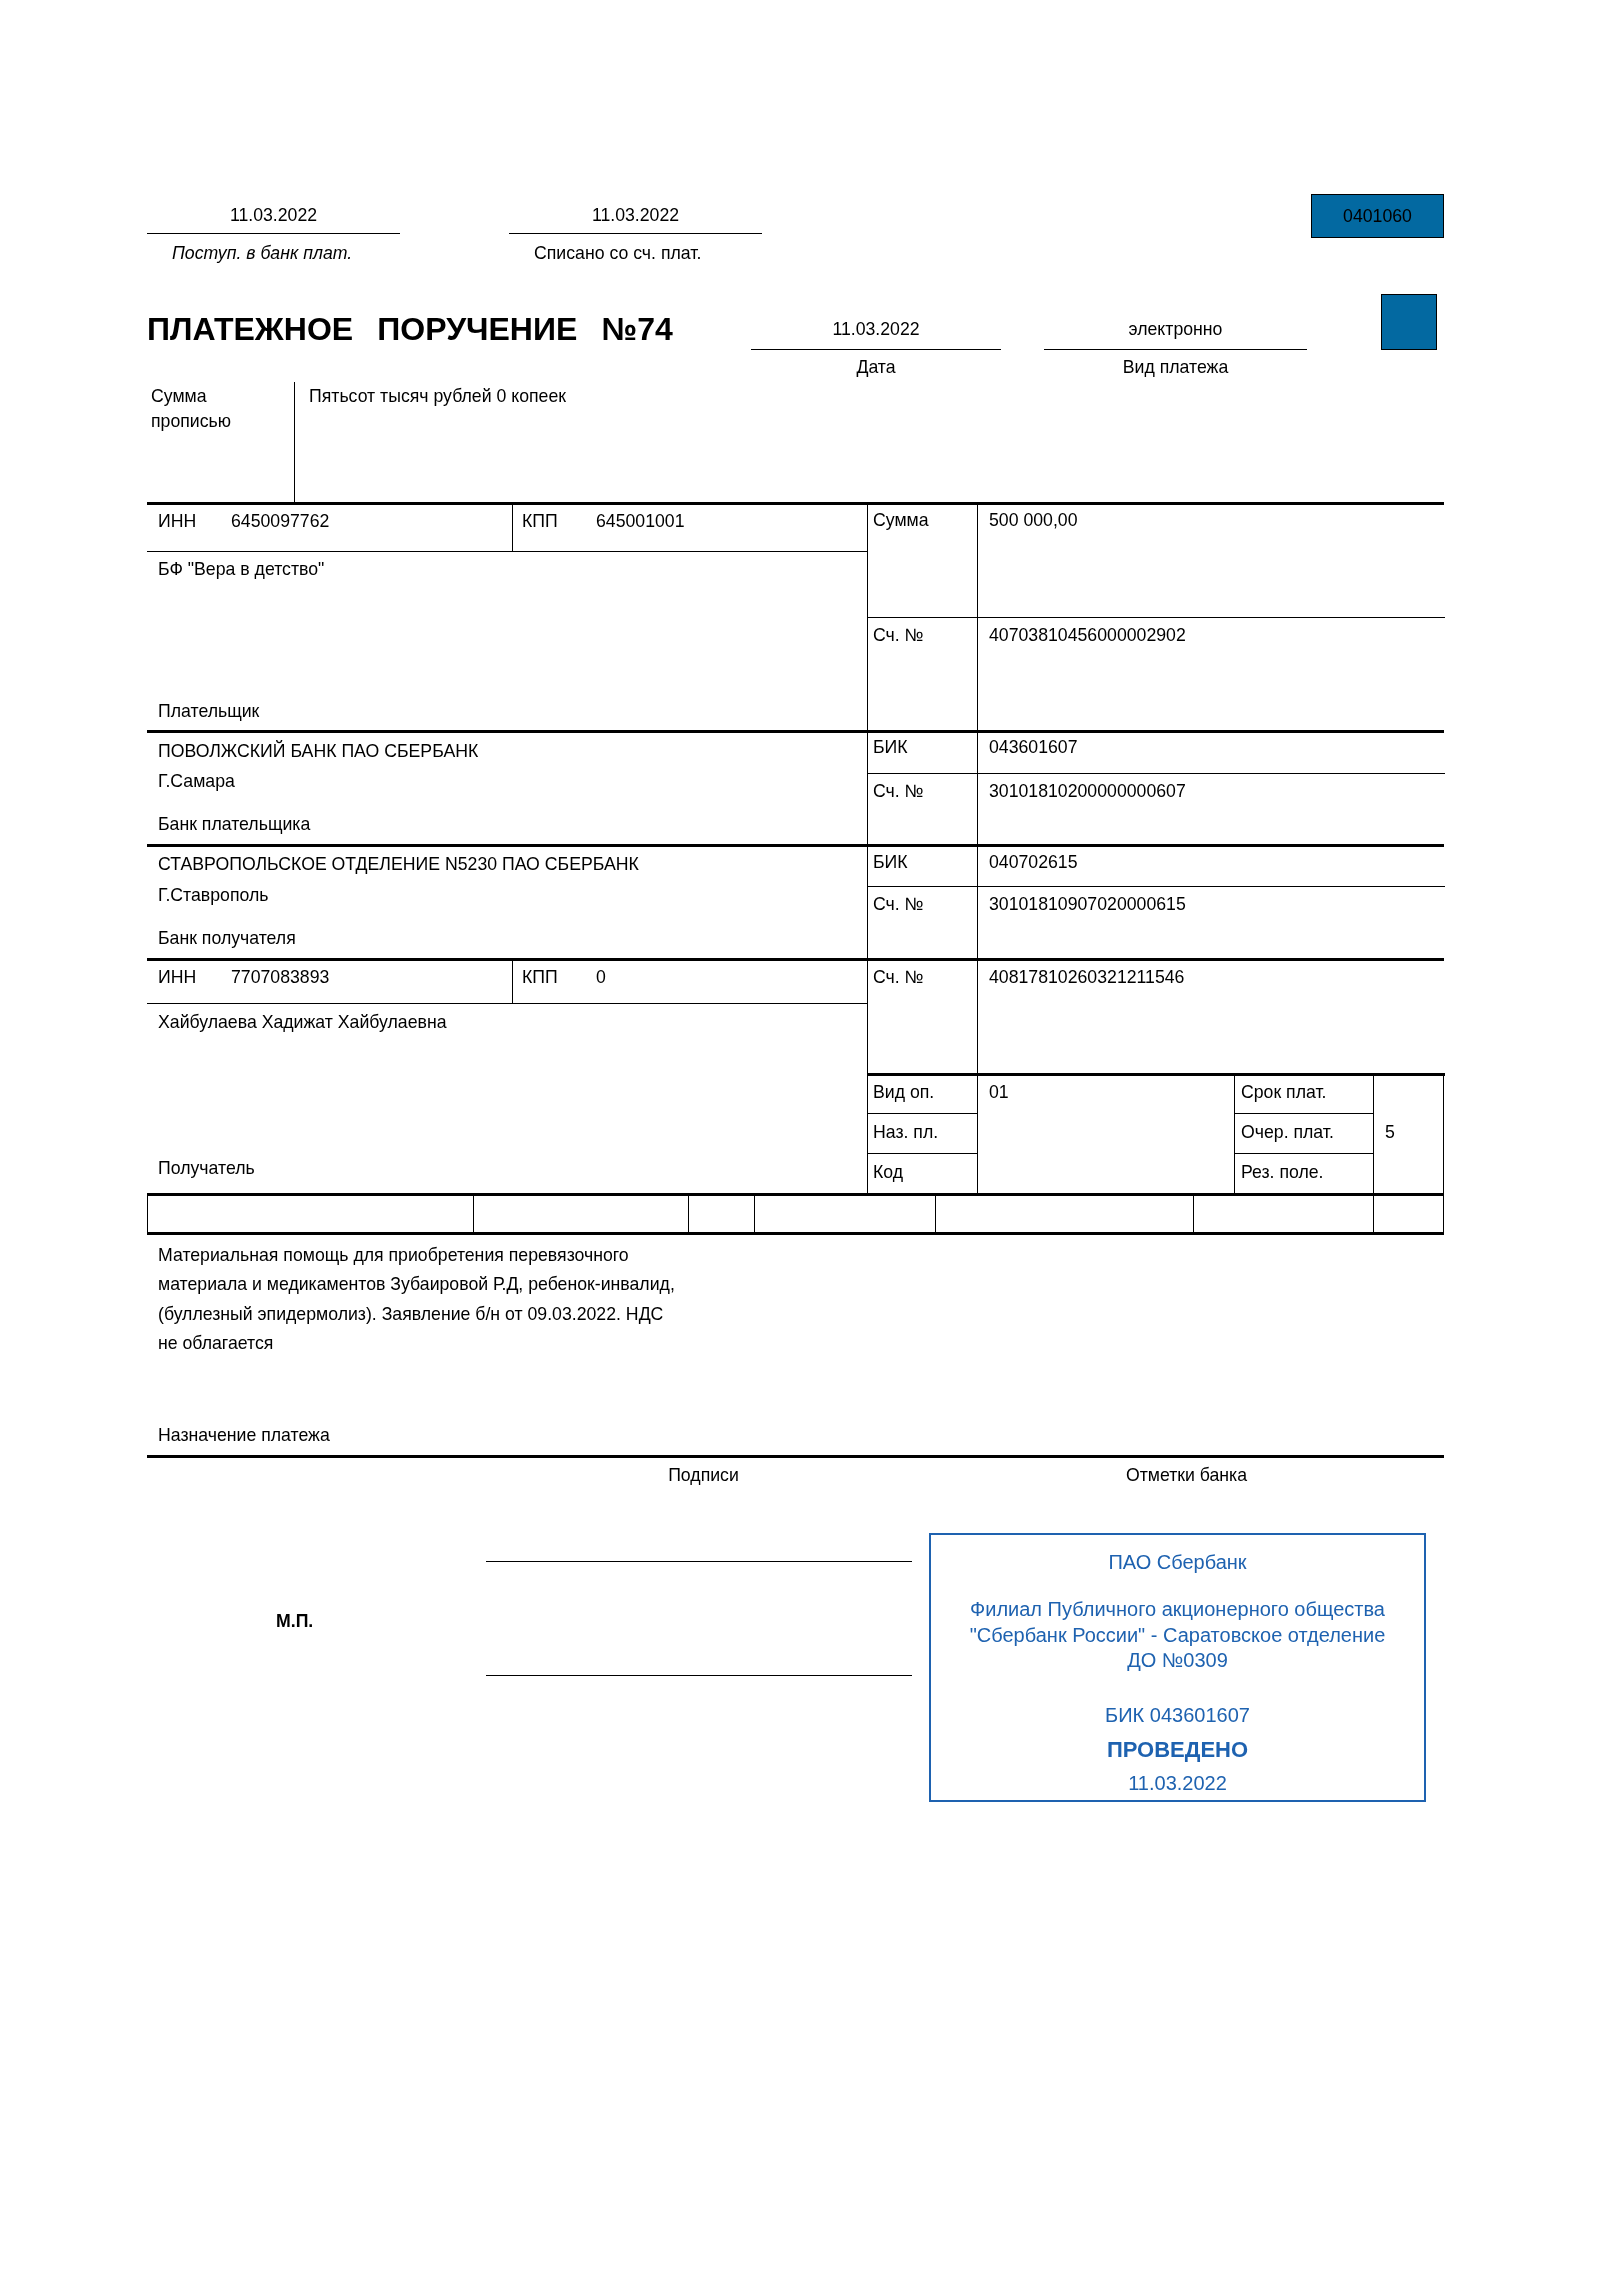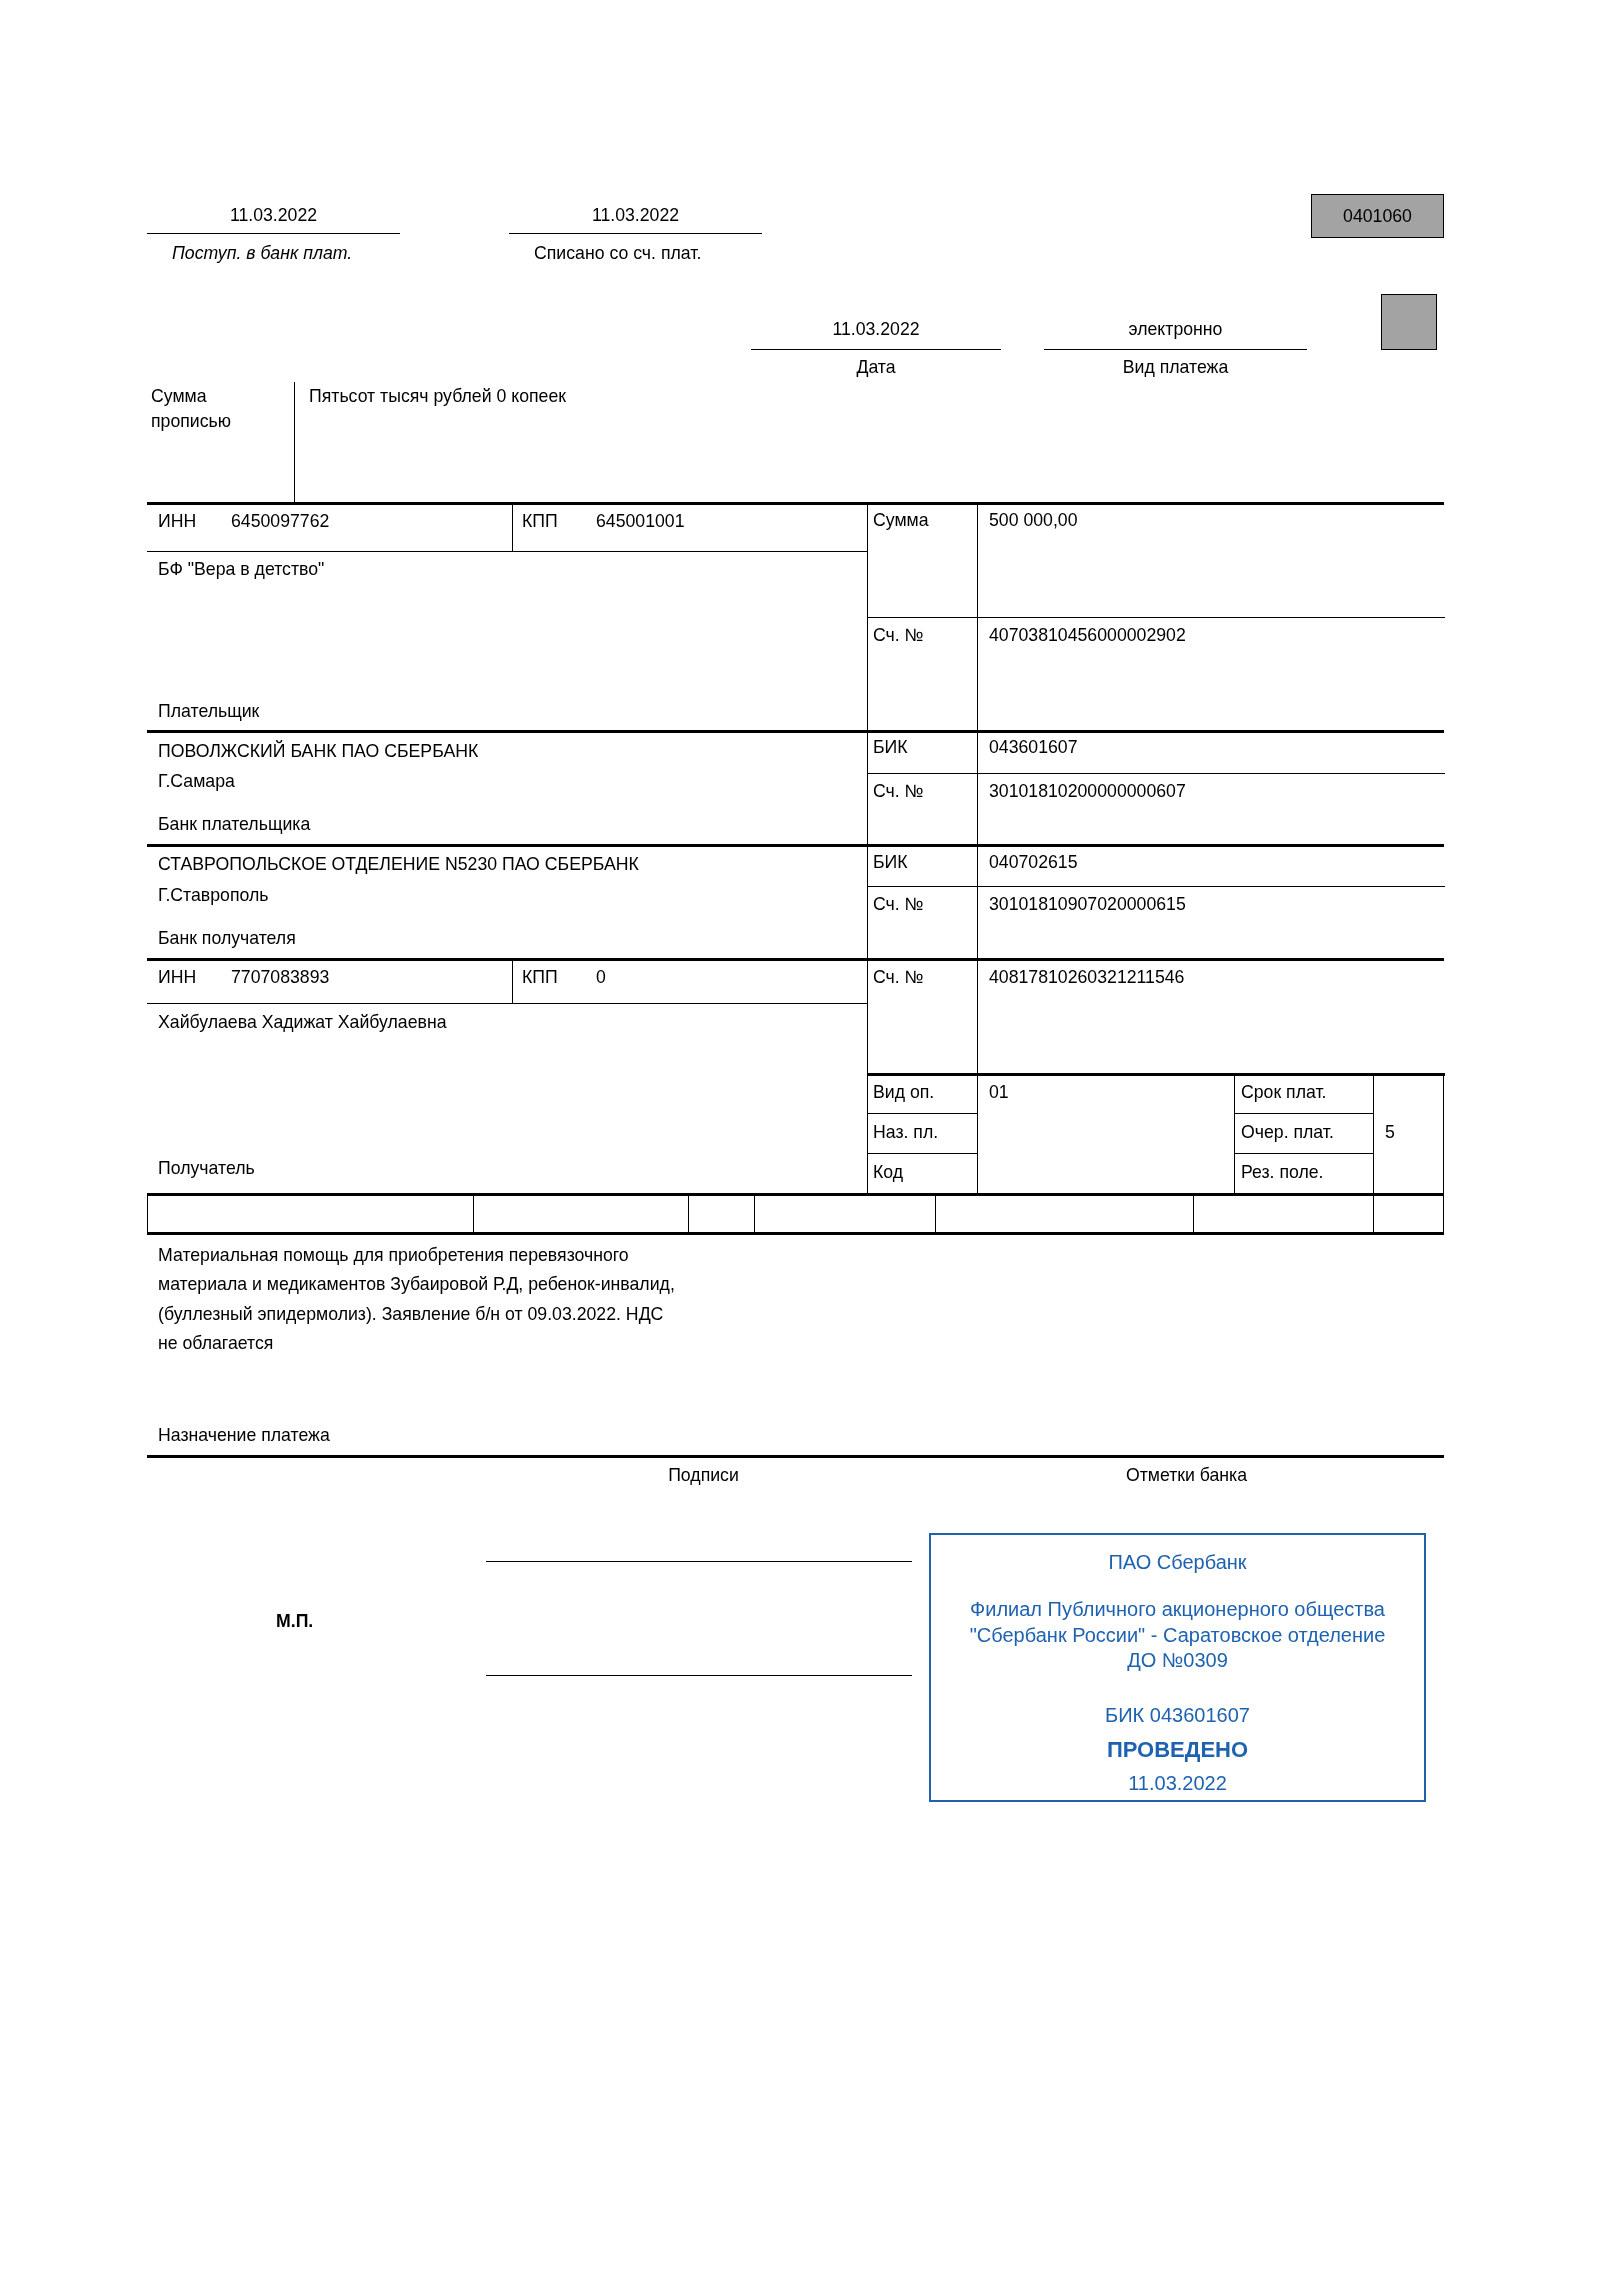--- a/index.html
+++ b/index.html
@@ -4,21 +4,21 @@
 <style>
   html,body{margin:0;padding:0;background:#fff;}
   .page{position:relative;width:1624px;height:2295px;background:#ffffff;overflow:hidden;
         font-family:"Liberation Sans","DejaVu Sans",sans-serif;color:#000;}
   .t{position:absolute;font-size:17.7px;line-height:1.15;white-space:nowrap;}
   .b{font-weight:bold;}
   .c{text-align:center;}
   .lh{position:absolute;background:#000;height:1.2px;}
   .lh.thick{height:2.9px;}
   .lv{position:absolute;background:#000;width:1.2px;}
-  .box{position:absolute;border:1.2px solid #000;background:#a3a3a3;box-sizing:border-box;}
+  .box{position:absolute;border:1.2px solid #000;background:#0369a1;box-sizing:border-box;}
   .title{position:absolute;font-size:32px;font-weight:bold;letter-spacing:0px;word-spacing:15.3px;white-space:nowrap;}
   .stamp{position:absolute;box-sizing:border-box;background:transparent;}
   .stamp .st{position:absolute;width:100%;text-align:center;font-size:20px;line-height:1.25;white-space:nowrap;}
   .purpose-line{position:absolute;font-size:17.7px;white-space:nowrap;}
 </style>
 </head>
 <body>
 
 <div class="page">
 
@@ -27,20 +27,21 @@
   <div class="t" style="left:172px;top:243px;font-style:italic;">Поступ. в банк плат.</div>
 
   <div class="t c" style="left:509px;top:205px;width:253px;">11.03.2022</div>
   <div class="lh" style="left:509px;top:233px;width:253px;"></div>
   <div class="t" style="left:534px;top:243px;">Списано со сч. плат.</div>
 
   <div class="box" style="left:1311px;top:194px;width:133px;height:44px;">
     <div class="t c" style="left:0;top:10.6px;width:100%;">0401060</div>
   </div>
 
+  <div class="title" style="left:147px;top:311px;">ПЛАТЕЖНОЕ ПОРУЧЕНИЕ №74</div>
 
   <div class="t c" style="left:751px;top:319px;width:250px;">11.03.2022</div>
   <div class="lh" style="left:751px;top:349px;width:250px;"></div>
   <div class="t c" style="left:751px;top:357px;width:250px;">Дата</div>
 
   <div class="t c" style="left:1044px;top:319px;width:263px;">электронно</div>
   <div class="lh" style="left:1044px;top:349px;width:263px;"></div>
   <div class="t c" style="left:1044px;top:357px;width:263px;">Вид платежа</div>
 
   <div class="box" style="left:1381px;top:294px;width:56px;height:56px;"></div>

